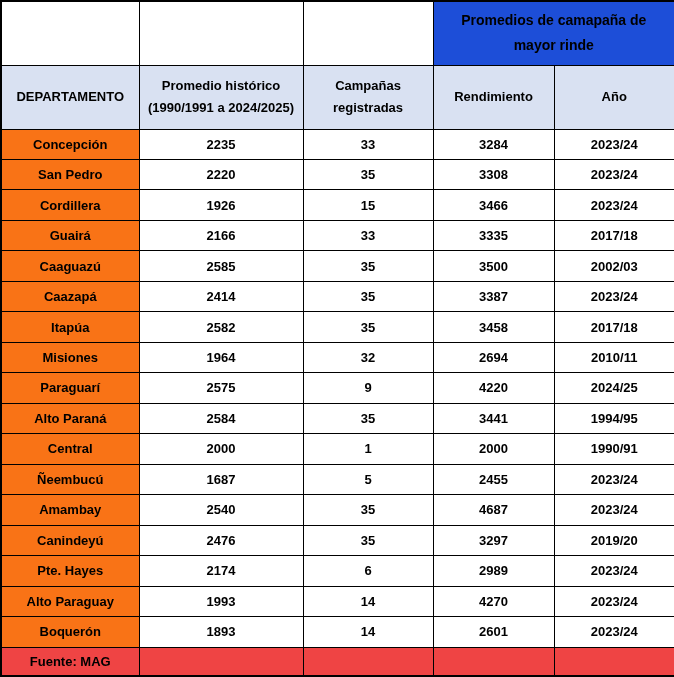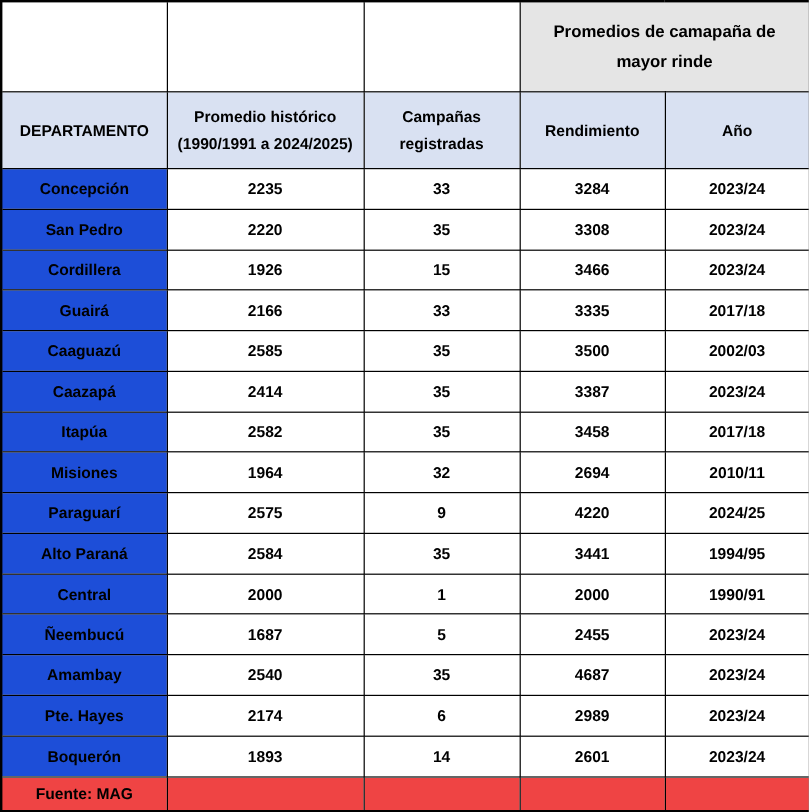--- a/index.html
+++ b/index.html
@@ -28,35 +28,35 @@
     font-weight: bold;
     color: #000000;
     font-size: 13px;
     padding: 1px 4px;
     overflow: hidden;
     box-sizing: border-box;
   }
   tr.row-top { height: 64px; }
   tr.row-top td.blank { background: #ffffff; }
   tr.row-top td.merged-hdr {
-    background: #e5e5e5;
+    background: #1d4ed8;
     font-size: 14px;
     line-height: 25px;
-    padding: 12px 14px;
+    padding: 0 14px;
   }
   tr.row-head { height: 64px; }
   tr.row-head th {
     background: #D9E1F2;
     font-size: 13px;
     line-height: 22px;
     padding: 0 6px;
   }
   tbody tr { height: 30px; }
   tbody td { background: #ffffff; }
-  tbody td.dept { background: #1d4ed8; }
+  tbody td.dept { background: #f97316; }
   tfoot tr { height: 29px; }
   tfoot td { background: #ef4444; }
   tfoot td.source { font-size: 13px; }
 </style>
 </head>
 <body>
 
 <div class="table-wrap">
   <table class="data-table">
     <colgroup>
@@ -167,24 +167,38 @@
           <td>2023/24</td>
         </tr>
         <tr>
           <td class="dept">Amambay</td>
           <td>2540</td>
           <td>35</td>
           <td>4687</td>
           <td>2023/24</td>
         </tr>
         <tr>
+          <td class="dept">Canindeyú</td>
+          <td>2476</td>
+          <td>35</td>
+          <td>3297</td>
+          <td>2019/20</td>
+        </tr>
+        <tr>
           <td class="dept">Pte. Hayes</td>
           <td>2174</td>
           <td>6</td>
           <td>2989</td>
+          <td>2023/24</td>
+        </tr>
+        <tr>
+          <td class="dept">Alto Paraguay</td>
+          <td>1993</td>
+          <td>14</td>
+          <td>4270</td>
           <td>2023/24</td>
         </tr>
         <tr>
           <td class="dept">Boquerón</td>
           <td>1893</td>
           <td>14</td>
           <td>2601</td>
           <td>2023/24</td>
         </tr>
       </tbody>

